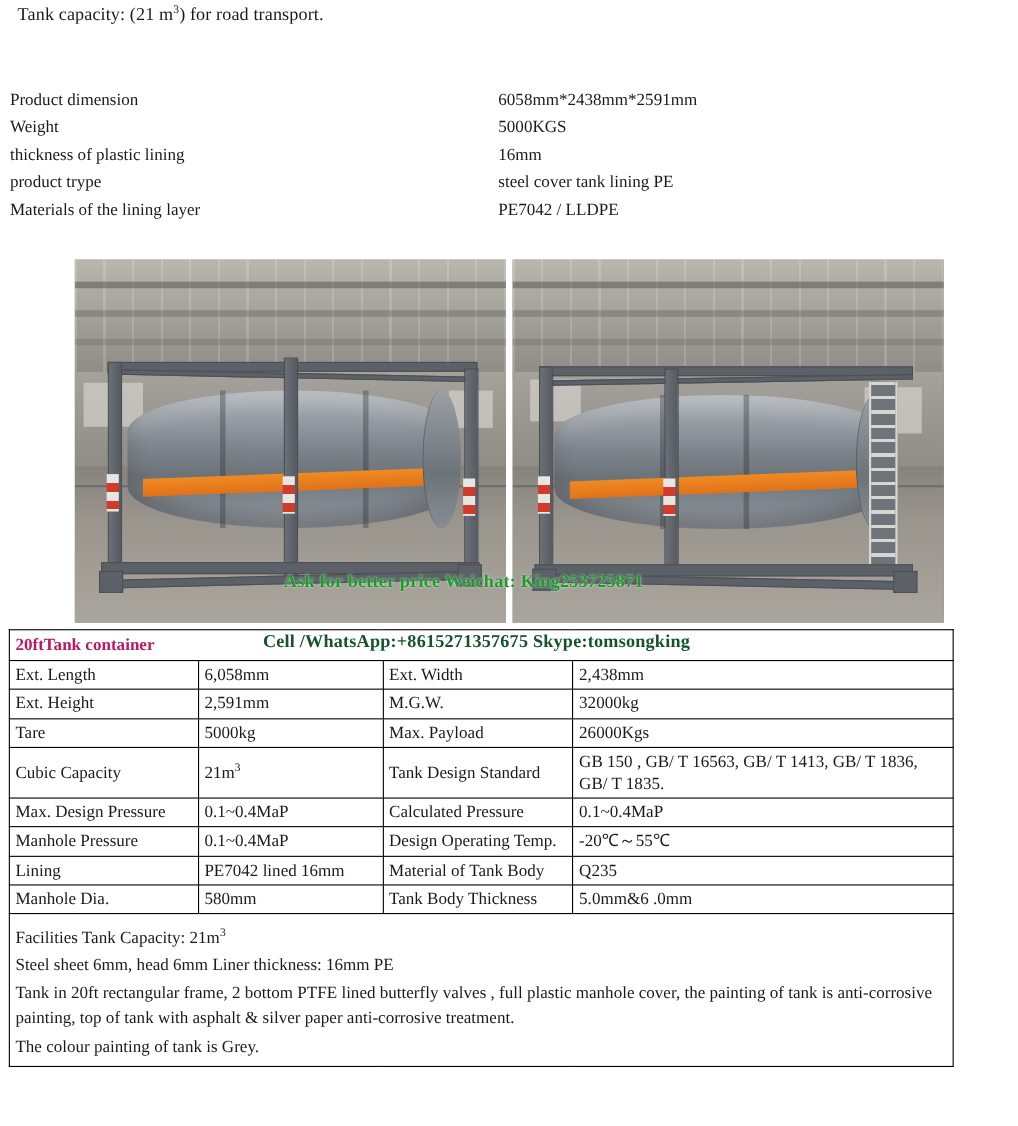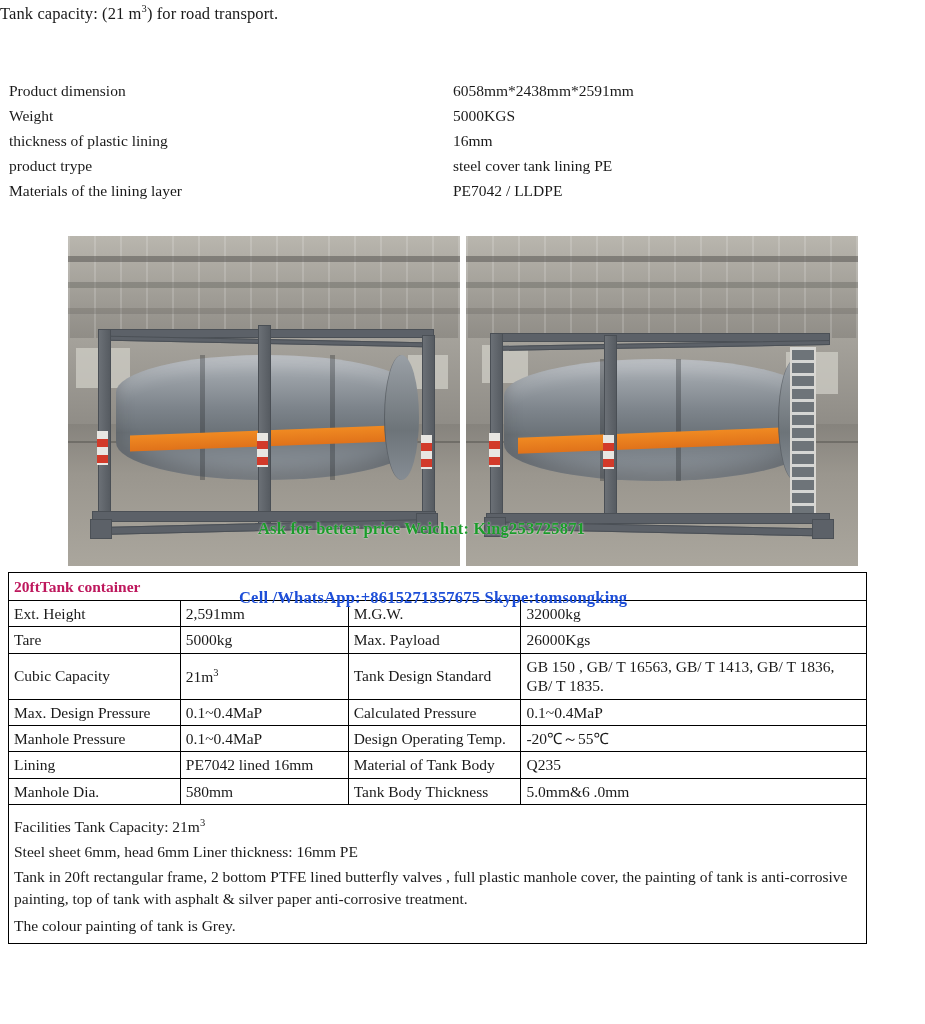--- a/index.html
+++ b/index.html
@@ -13,21 +13,21 @@
     font-family: "Liberation Serif", serif;
     color: #1a1a1a;
     position: relative;
     overflow: hidden;
   }
   .page { position: relative; width: 925px; height: 1024px; }
 
   
   .heading {
     position: absolute;
-    left: 0; top: 3px;
+    left: 16px; top: 3px;
     font-size: 16.5px;
     letter-spacing: 0.1px;
     white-space: nowrap;
   }
   .heading sup { font-size: 10.5px; vertical-align: super; }
 
   
   .spec-list {
     position: absolute;
     left: 9px; top: 78px;
@@ -300,20 +300,26 @@
 
   <div class="tbl-wrap">
     <table class="spec">
       <tbody>
           <tr class="row-title">
         <td class="title-cell" colspan="4">
           <span>20ftTank container</span>
         </td>
       </tr>
       <tr>
+        <td class="c1">Ext. Length</td>
+        <td class="c2">6,058mm</td>
+        <td class="c3">Ext. Width</td>
+        <td class="c4">2,438mm</td>
+      </tr>
+      <tr>
         <td class="c1">Ext. Height</td>
         <td class="c2">2,591mm</td>
         <td class="c3">M.G.W.</td>
         <td class="c4">32000kg</td>
       </tr>
       <tr>
         <td class="c1">Tare</td>
         <td class="c2">5000kg</td>
         <td class="c3">Max. Payload</td>
         <td class="c4">26000Kgs</td>
@@ -353,15 +359,15 @@
           <div class="note-line"><span>Facilities Tank Capacity: 21m</span><sup class="small-sup">3</sup></div>
           <div class="note-line">Steel sheet 6mm, head 6mm Liner thickness: 16mm PE</div>
           <div class="note-wrap">Tank in 20ft rectangular frame, 2 bottom PTFE lined butterfly valves , full plastic manhole cover,    the painting of tank is anti-corrosive painting, top of tank with asphalt &amp; silver paper anti-corrosive treatment.</div>
           <div class="note-line">The colour painting of tank is Grey.</div>
         </td>
       </tr>
     </tbody>
       </table>
   </div>
 
-  <div class="promo-2" style="color: #1d4ed8; margin-top: 15px;">Cell /WhatsApp:+8615271357675  Skype:tomsongking</div>
+  <div class="promo-2" style="color: #14532d;">Cell /WhatsApp:+8615271357675  Skype:tomsongking</div>
 
 </div>
 
 </body></html>

